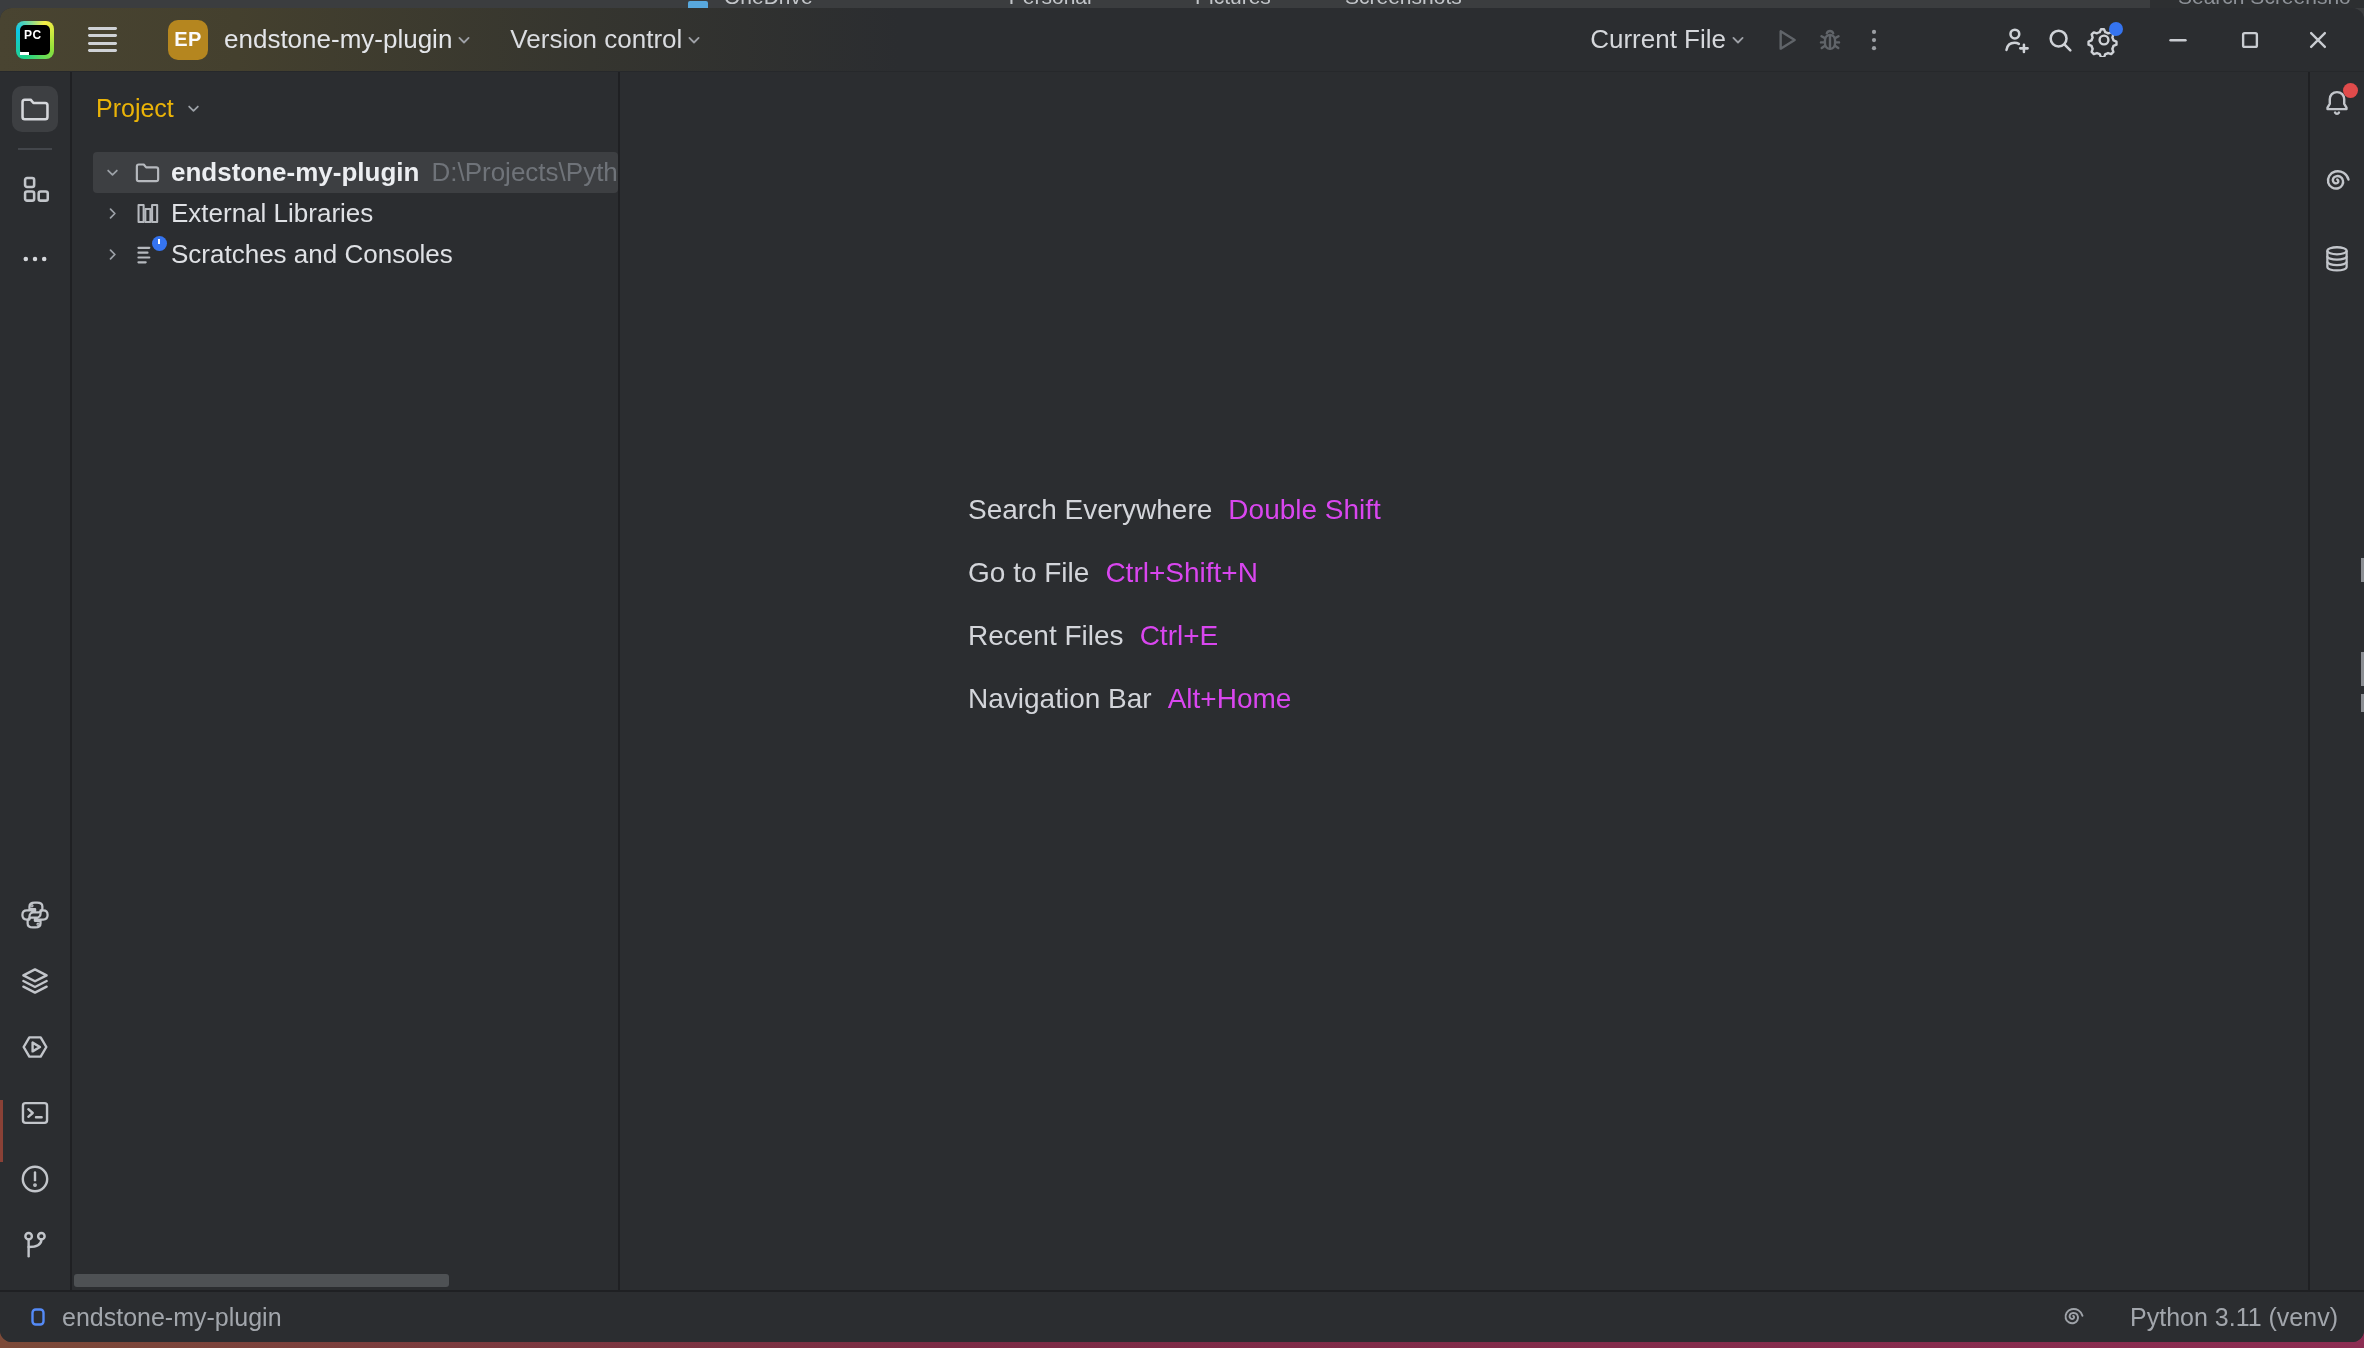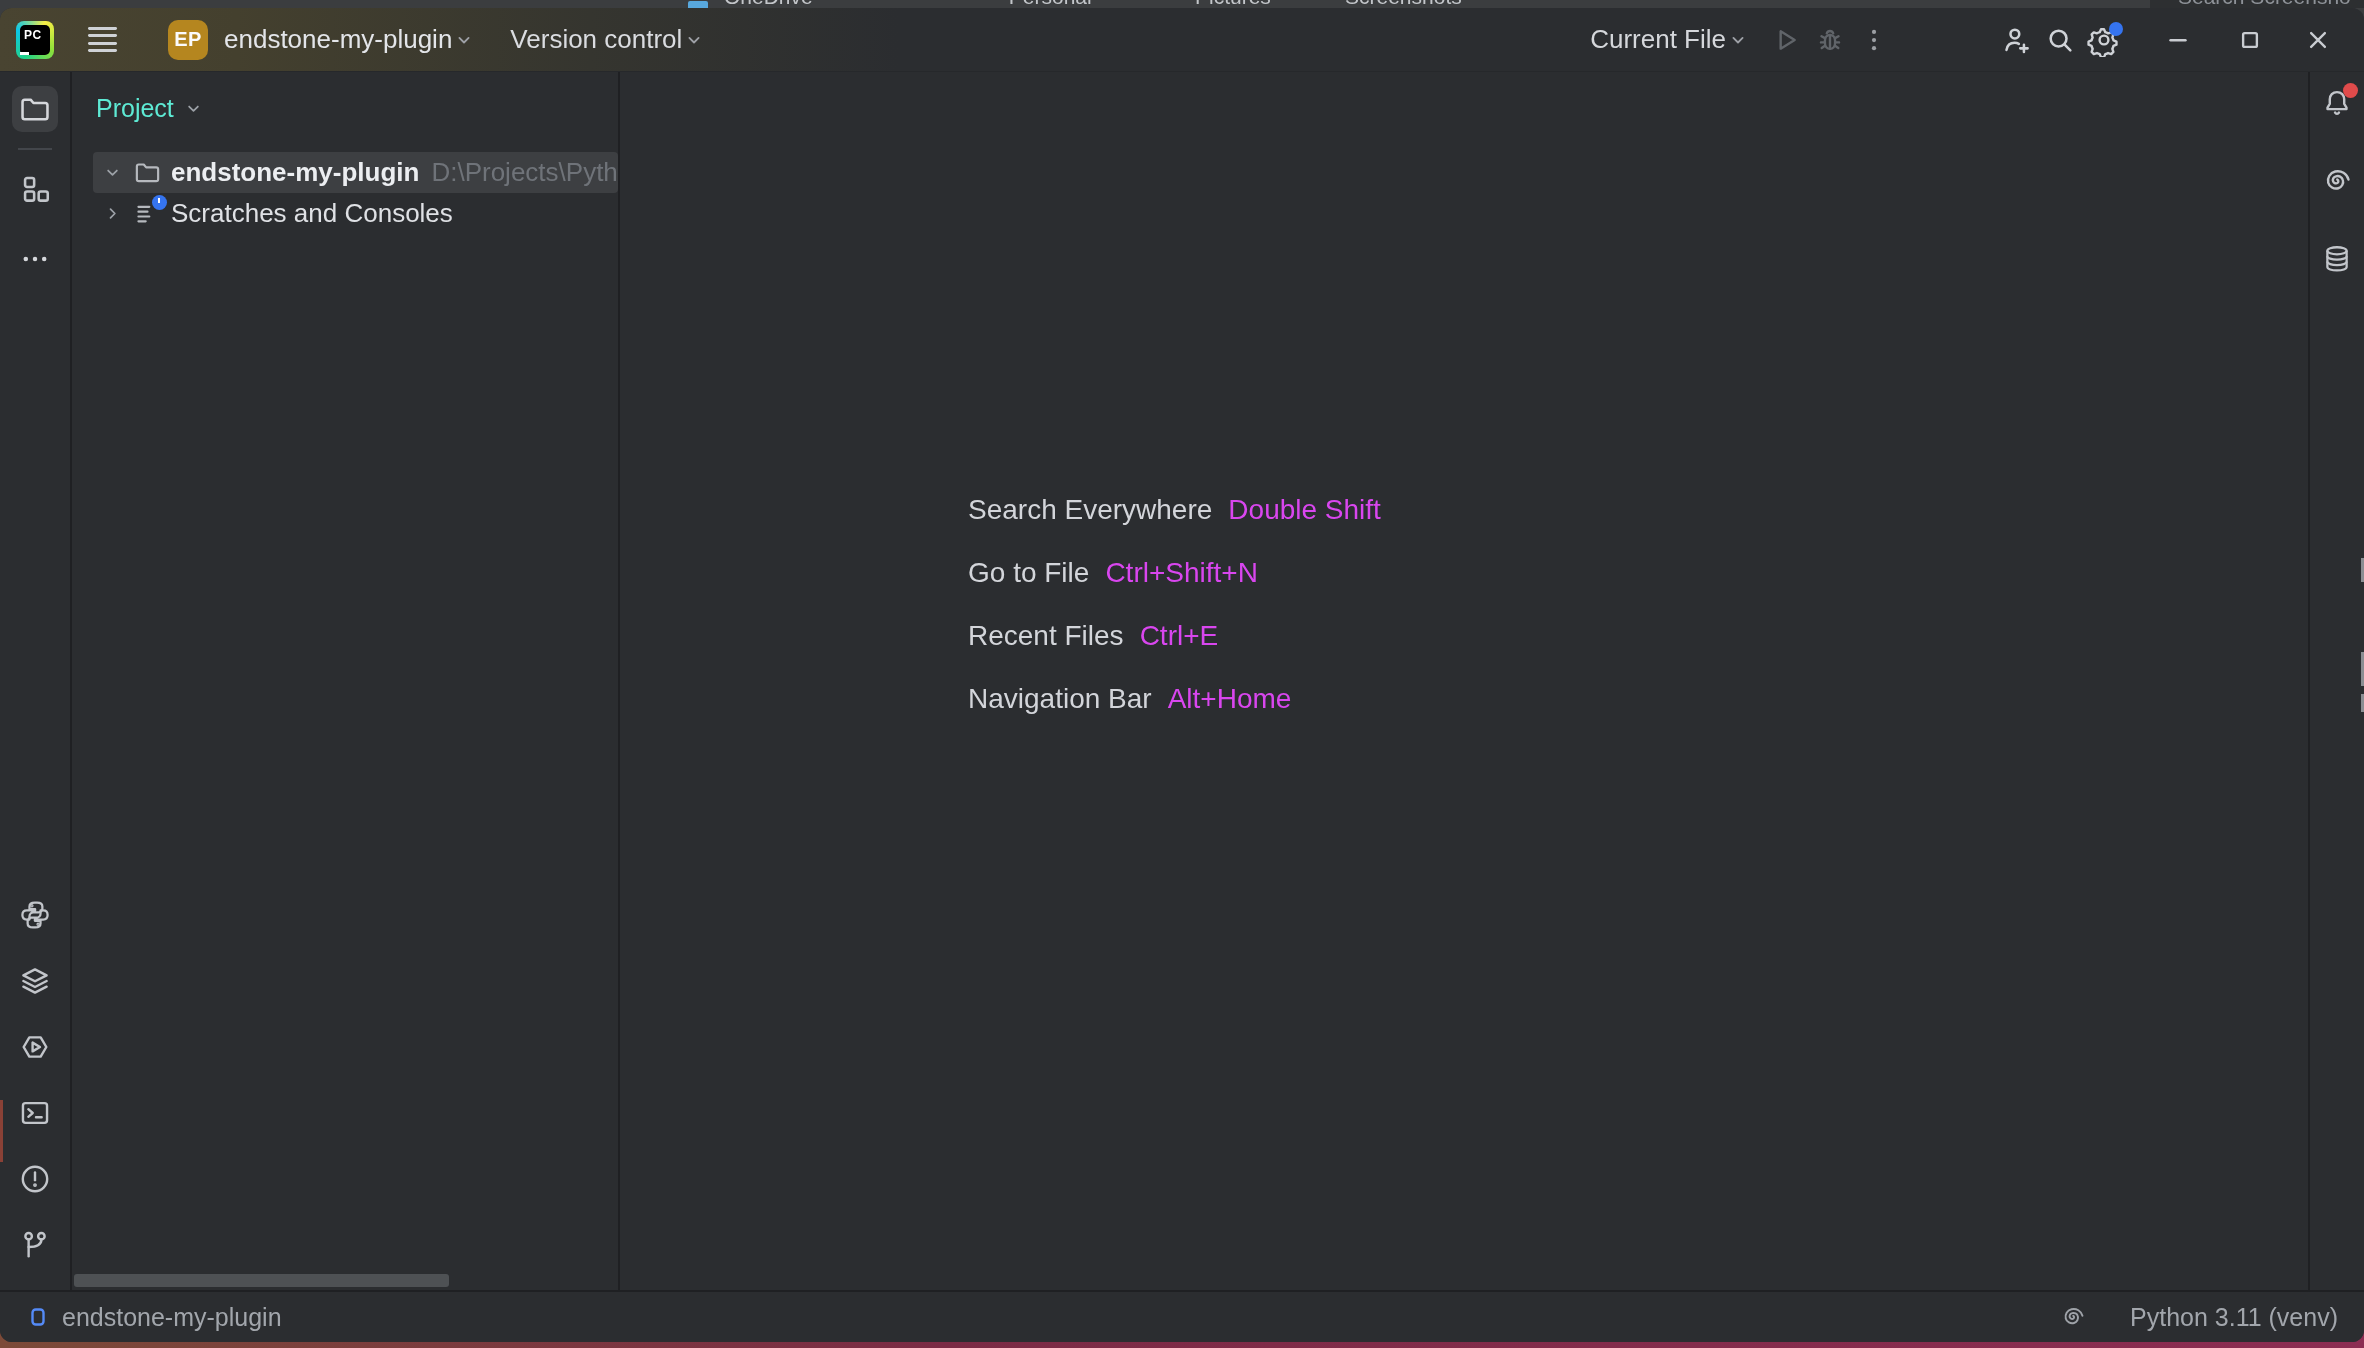--- a/index.html
+++ b/index.html
@@ -70,21 +70,21 @@
     border-radius:10px; margin:10px 0; position:relative; }
   .stripe-btn.active { background:#3d3f42; }
   .stripe-divider { width:34px; height:2px; background:#43464b; margin:6px 0; }
   .stripe-bottom { margin-top:auto; display:flex; flex-direction:column; align-items:center; padding-bottom:12px; }
   .badge-red { position:absolute; top:3px; right:2px; width:15px; height:15px; border-radius:50%; background:#e04b4b; }
 
   
   .project-panel { width:548px; flex:0 0 548px; border-right:2px solid #1f2023; position:relative;
     overflow:hidden; background:#2b2d30; }
   .panel-header { display:flex; align-items:center; gap:10px; height:46px; margin:13px 0 0 24px;
-    font-size:25px; color:#5eead4; }
+    font-size:25px; color:#eab308; }
   .tree { position:absolute; top:80px; left:0; right:0; }
   .tree-row { display:flex; align-items:center; height:41px; padding-left:27px; white-space:nowrap;
     font-size:26px; color:#dfe1e5; overflow:hidden; }
   .tree-row .twisty { width:26px; display:flex; justify-content:center; color:#9ba0a6; flex:0 0 26px; }
   .tree-row .t-icon { margin:0 9px 0 8px; color:#b6b9be; flex:0 0 auto; position:relative; display:flex; }
   .tree-row.selected { background:#3d3f42; margin-left:21px; border-radius:4px; padding-left:6px; }
   .row-name-bold { font-weight:700; color:#eceef1; }
   .row-path { color:#6f7379; margin-left:12px; }
   .badge-blue { position:absolute; top:-4px; right:-5px; width:15px; height:15px; border-radius:50%;
     background:#3574f0; border:0; }
@@ -356,28 +356,43 @@
             </span>
             <span class="t-icon">
               <svg width="29" height="29" viewBox="0 0 24 24" fill="none" stroke="currentColor" stroke-width="1.8" stroke-linejoin="round">
                   <path d="M3.2 7c0-.9.7-1.6 1.6-1.6h4.1l2 2.4h8.3c.9 0 1.6.7 1.6 1.6v8.2c0 .9-.7 1.6-1.6 1.6H4.8c-.9 0-1.6-.7-1.6-1.6z"></path>
                 </svg>
             </span>
             <span class="row-name-bold">endstone-my-plugin</span>
             <span class="row-path">D:\Projects\Python\</span>
           </div>
 
-
           <div class="tree-row">
             <span class="twisty">
               <svg width="19" height="19" viewBox="0 0 24 24" fill="none" stroke="currentColor" stroke-width="2.2" stroke-linecap="round" stroke-linejoin="round">
                   <path d="M9.5 6.5 15 12l-5.5 5.5"></path>
                 </svg>
             </span>
             <span class="t-icon">
+              <svg width="29" height="29" viewBox="0 0 24 24" fill="none" stroke="currentColor" stroke-width="1.7" stroke-linejoin="round">
+                <rect x="4.6" y="5" width="4.2" height="14"></rect>
+                  <rect x="10.2" y="8.2" width="4.2" height="10.8"></rect>
+                  <rect x="15.8" y="5" width="4.2" height="14"></rect>
+              </svg>
+            </span>
+            <span>External Libraries</span>
+          </div>
+
+          <div class="tree-row">
+            <span class="twisty">
+              <svg width="19" height="19" viewBox="0 0 24 24" fill="none" stroke="currentColor" stroke-width="2.2" stroke-linecap="round" stroke-linejoin="round">
+                  <path d="M9.5 6.5 15 12l-5.5 5.5"></path>
+                </svg>
+            </span>
+            <span class="t-icon">
               <svg width="29" height="29" viewBox="0 0 24 24" fill="none" stroke="currentColor" stroke-width="1.8" stroke-linecap="round">
                 <path d="M4.5 6.5h9M4.5 10.5h7.5M4.5 14.5h9M4.5 18.5h6"></path>
               </svg>
               <span class="badge-blue"></span>
             </span>
             <span>Scratches and Consoles</span>
           </div>
         </div>
 
         <div class="hscroll"></div>

